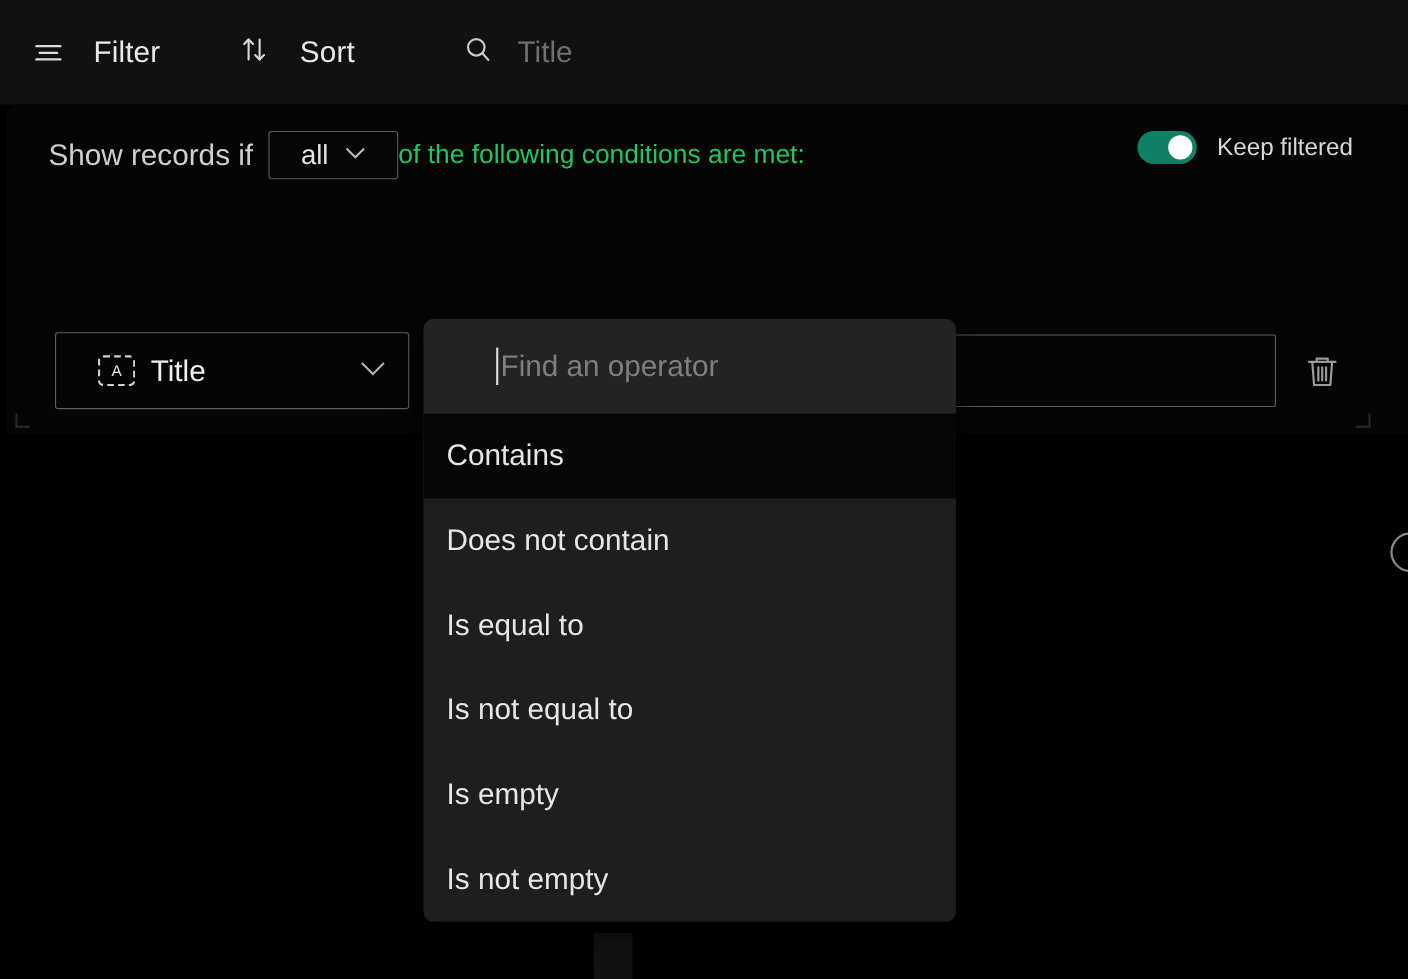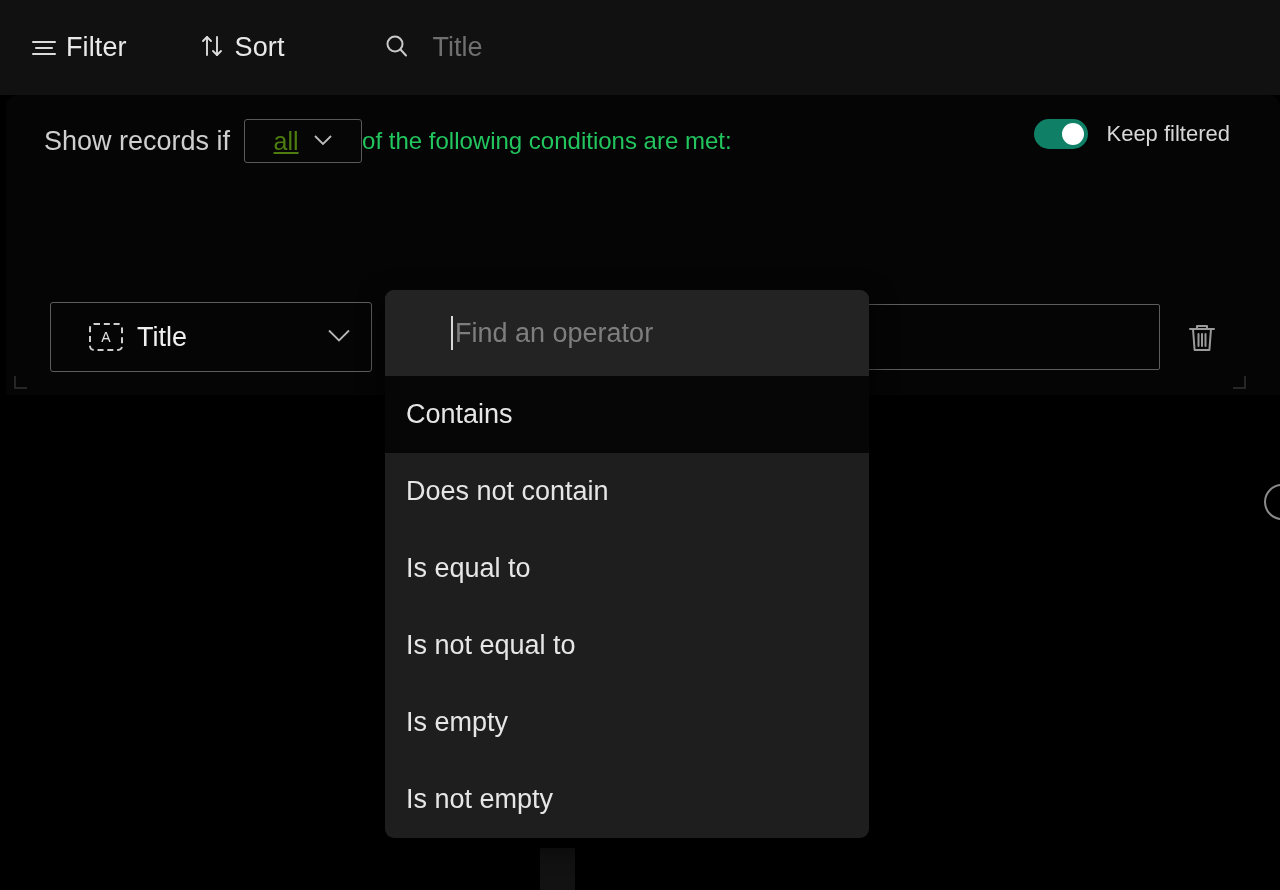--- a/index.html
+++ b/index.html
@@ -35,20 +35,21 @@
     padding: 0 6px;
     cursor: pointer;
     user-select: none;
   }
   .tb-btn-filter { margin-left: 26px; }
   .tb-btn-sort { margin-left: 60px; }
   .tb-label {
     font-size: 27px;
     color: #e9e9e9;
     letter-spacing: 0.1px;
+    margin-left: 19px;
   }
   .icon-filter {
     width: 24px; height: 20px;
     position: relative;
     flex: none;
   }
   .icon-filter i {
     position: absolute;
     left: 0;
     height: 2px;
@@ -113,21 +114,21 @@
     height: 42px;
     border: 1px solid #5a5a5a;
     border-radius: 3px;
     background: #060606;
     display: flex;
     align-items: center;
     justify-content: center;
     gap: 14px;
     cursor: pointer;
   }
-  .scope-select .val { font-size: 25px; color: #4d7c0f; text-decoration: underline; }
+  .scope-select .val { font-size: 25px; color: #e5e5e5; }
   .trail {
     font-size: 24px;
     color: #22c55e;
   }
   .keep-wrap {
     position: absolute;
     right: 50px;
     display: flex;
     align-items: center;
     gap: 18px;

